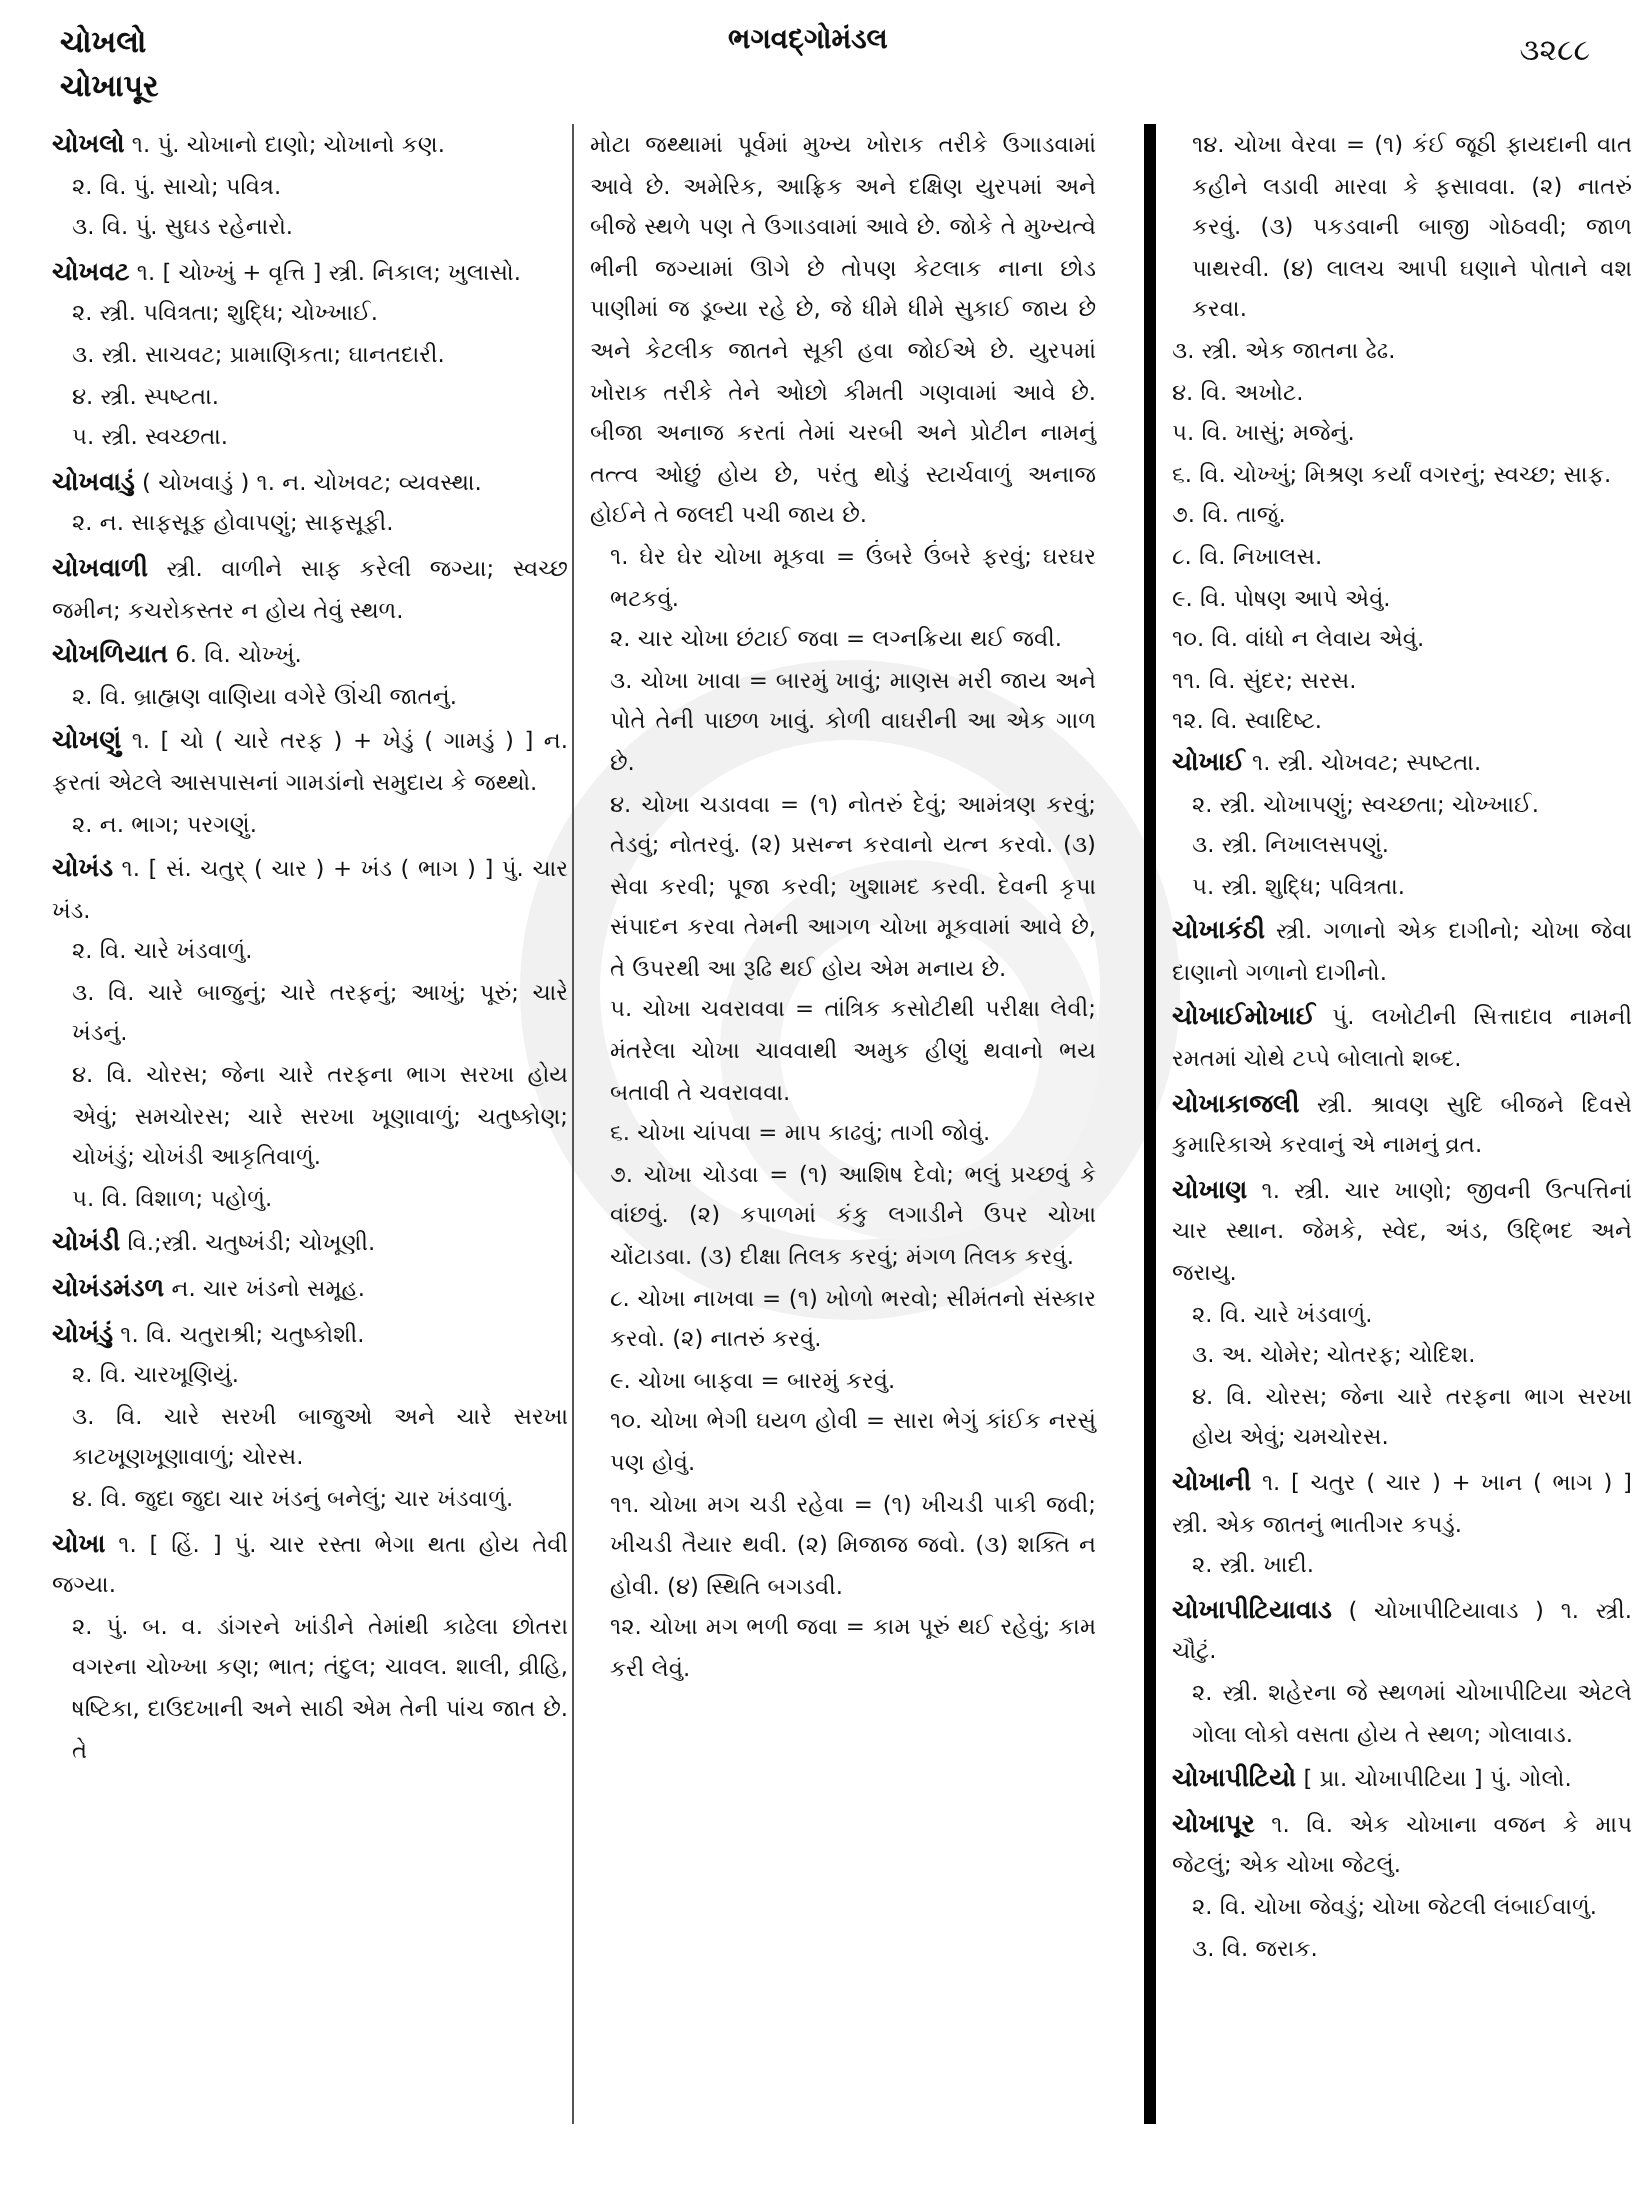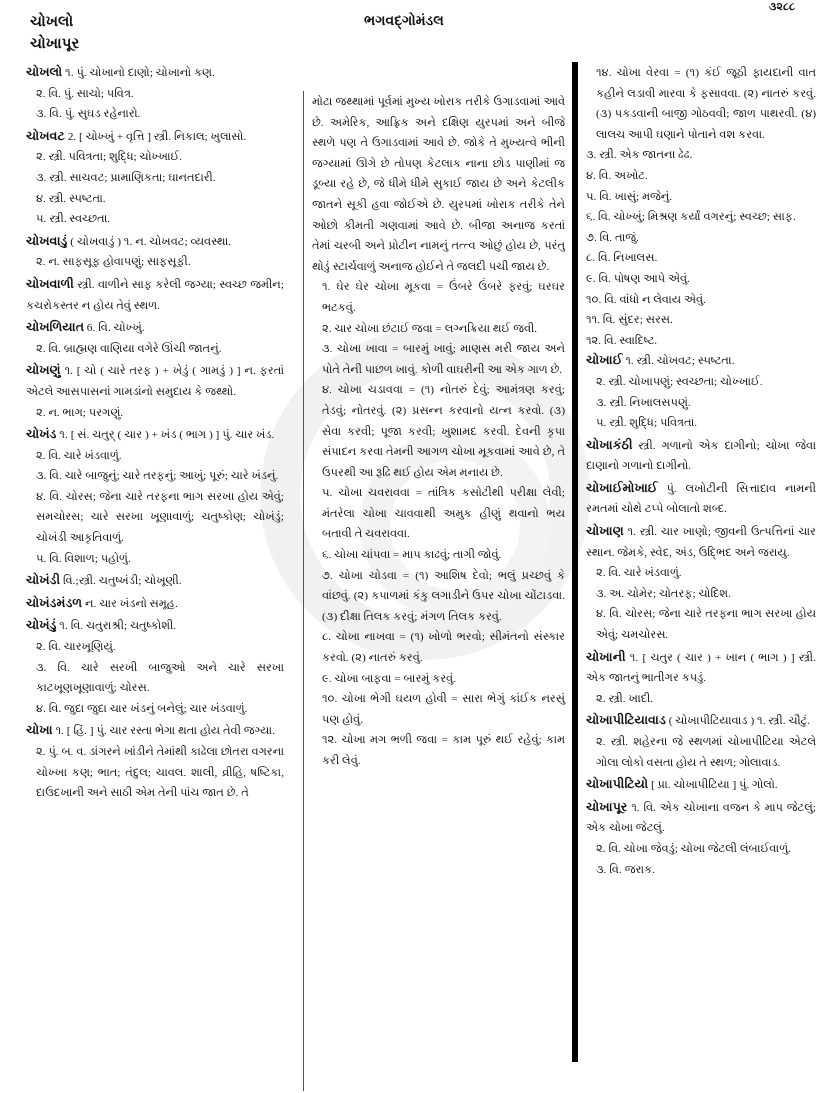--- a/index.html
+++ b/index.html
@@ -17,29 +17,29 @@
     .watermark::after {
       content: ""; position: absolute; left: 60px; top: 60px; width: 130px; height: 130px;
       border-radius: 50%; border: 30px solid #f3f3f3;
     }
     .header {
       position: absolute; left: 0; top: 0; width: 825px; height: 62px; z-index: 1;
     }
     .guide-top { position: absolute; left: 30px; top: 12px; font-size: 15px; font-weight: bold; }
     .guide-bottom { position: absolute; left: 30px; top: 34px; font-size: 15px; font-weight: bold; }
     .running-title { position: absolute; left: 364px; top: 12px; font-size: 14px; font-weight: bold; }
-    .page-number { position: absolute; right: 30px; top: 0; font-size: 11px; font-weight: bold; }
+    .page-number { position: absolute; right: 30px; top: 16px; font-size: 15px; font-weight: normal; }
 
     .columns { position: absolute; top: 62px; left: 26px; width: 790px; height: 1010px; z-index: 1; }
     .col {
       position: absolute; top: 0; height: 1000px; box-sizing: border-box;
-      font-size: 11.4px; line-height: 20.6px; overflow: hidden; font-family: Liberation Serif, serif;
+      font-size: 11.4px; line-height: 20.6px; overflow: hidden;
     }
     .col-left { left: 0; width: 264px; padding-right: 6px; }
-    .col-mid { left: 277px; width: 268px; padding: 0 6px 0 8px; border-left: 1px solid #555; margin-top: 29px; }
+    .col-mid { left: 260px; width: 268px; padding: 0 6px 0 8px; border-left: 1px solid #555; }
     .col-right { left: 546px; width: 244px; padding-left: 8px; border-left: 6px solid #000000; }
     .entry { margin: 0 0 2px 0; }
     .hw { font-weight: bold; font-size: 12.6px; }
     .sense { padding-left: 10px; }
     .para { text-align: justify; }
     .idiom { padding-left: 10px; text-align: justify; }
   </style>
 </head>
 <body>
 
@@ -53,21 +53,21 @@
 </div>
 
 <div class="columns">
   <div class="col col-left" id="col-left">
       <div class="entry">
         <div class="para"><span class="hw">ચોખલો</span> <span>૧. પું. ચોખાનો દાણો; ચોખાનો કણ.</span></div>
         <div class="sense para">૨. વિ. પું. સાચો; પવિત્ર.</div>
         <div class="sense para">૩. વિ. પું. સુઘડ રહેનારો.</div>
       </div>
       <div class="entry">
-        <div class="para"><span class="hw">ચોખવટ</span> <span>2. [ ચોખ્ખું + વૃત્તિ ] સ્ત્રી. નિકાલ; ખુલાસો.</span></div>
+        <div class="para"><span class="hw">ચોખવટ</span> <span>૧. [ ચોખ્ખું + વૃત્તિ ] સ્ત્રી. નિકાલ; ખુલાસો.</span></div>
         <div class="sense para">૨. સ્ત્રી. પવિત્રતા; શુદ્ધિ; ચોખ્ખાઈ.</div>
         <div class="sense para">૩. સ્ત્રી. સાચવટ; પ્રામાણિકતા; ઘાનતદારી.</div>
         <div class="sense para">૪. સ્ત્રી. સ્પષ્ટતા.</div>
         <div class="sense para">૫. સ્ત્રી. સ્વચ્છતા.</div>
       </div>
       <div class="entry">
         <div class="para"><span class="hw">ચોખવાડું</span> <span>( ચોખવાડું ) ૧. ન. ચોખવટ; વ્યવસ્થા.</span></div>
         <div class="sense para">૨. ન. સાફસૂફ હોવાપણું; સાફસૂફી.</div>
       </div>
       <div class="entry">
@@ -111,20 +111,21 @@
         <div class="idiom">૧. ઘેર ઘેર ચોખા મૂકવા = ઉંબરે ઉંબરે ફરવું; ઘરઘર ભટકવું.</div>
         <div class="idiom">૨. ચાર ચોખા છંટાઈ જવા = લગ્નક્રિયા થઈ જવી.</div>
         <div class="idiom">૩. ચોખા ખાવા = બારમું ખાવું; માણસ મરી જાય અને પોતે તેની પાછળ ખાવું. કોળી વાઘરીની આ એક ગાળ છે.</div>
         <div class="idiom">૪. ચોખા ચડાવવા = (૧) નોતરું દેવું; આમંત્રણ કરવું; તેડવું; નોતરવું. (૨) પ્રસન્ન કરવાનો યત્ન કરવો. (૩) સેવા કરવી; પૂજા કરવી; ખુશામદ કરવી. દેવની કૃપા સંપાદન કરવા તેમની આગળ ચોખા મૂકવામાં આવે છે, તે ઉપરથી આ રૂઢિ થઈ હોય એમ મનાય છે.</div>
         <div class="idiom">૫. ચોખા ચવરાવવા = તાંત્રિક કસોટીથી પરીક્ષા લેવી; મંતરેલા ચોખા ચાવવાથી અમુક હીણું થવાનો ભય બતાવી તે ચવરાવવા.</div>
         <div class="idiom">૬. ચોખા ચાંપવા = માપ કાઢવું; તાગી જોવું.</div>
         <div class="idiom">૭. ચોખા ચોડવા = (૧) આશિષ દેવો; ભલું પ્રચ્છવું કે વાંછવું. (૨) કપાળમાં કંકુ લગાડીને ઉપર ચોખા ચોંટાડવા. (૩) દીક્ષા તિલક કરવું; મંગળ તિલક કરવું.</div>
         <div class="idiom">૮. ચોખા નાખવા = (૧) ખોળો ભરવો; સીમંતનો સંસ્કાર કરવો. (૨) નાતરું કરવું.</div>
         <div class="idiom">૯. ચોખા બાફવા = બારમું કરવું.</div>
         <div class="idiom">૧૦. ચોખા ભેગી ઘયળ હોવી = સારા ભેગું કાંઈક નરસું પણ હોવું.</div>
+        <div class="idiom">૧૧. ચોખા મગ ચડી રહેવા = (૧) ખીચડી પાકી જવી; ખીચડી તૈયાર થવી. (૨) મિજાજ જવો. (૩) શક્તિ ન હોવી. (૪) સ્થિતિ બગડવી.</div>
         <div class="idiom">૧૨. ચોખા મગ ભળી જવા = કામ પૂરું થઈ રહેવું; કામ કરી લેવું.</div>
       </div>
   </div>
   <div class="col col-right">
     <div class="idiom">૧૪. ચોખા વેરવા = (૧) કંઈ જૂઠી ફાયદાની વાત કહીને લડાવી મારવા કે ફસાવવા. (૨) નાતરું કરવું. (૩) પકડવાની બાજી ગોઠવવી; જાળ પાથરવી. (૪) લાલચ આપી ઘણાને પોતાને વશ કરવા.</div>
     <div id="right-senses">
         <div class="para">૩. સ્ત્રી. એક જાતના ઢેઢ.</div>
         <div class="para">૪. વિ. અખોટ.</div>
         <div class="para">૫. વિ. ખાસું; મજેનું.</div>
         <div class="para">૬. વિ. ચોખ્ખું; મિશ્રણ કર્યાં વગરનું; સ્વચ્છ; સાફ.</div>
@@ -142,20 +143,23 @@
           <div class="sense para">૩. સ્ત્રી. નિખાલસપણું.</div>
           <div class="sense para">૫. સ્ત્રી. શુદ્ધિ; પવિત્રતા.</div>
         </div>
         <div class="entry">
           <div class="para"><span class="hw">ચોખાકંઠી</span> <span>સ્ત્રી. ગળાનો એક દાગીનો; ચોખા જેવા દાણાનો ગળાનો દાગીનો.</span></div>
         </div>
         <div class="entry">
           <div class="para"><span class="hw">ચોખાઈમોખાઈ</span> <span>પું. લખોટીની સિત્તાદાવ નામની રમતમાં ચોથે ટપ્પે બોલાતો શબ્દ.</span></div>
         </div>
         <div class="entry">
+          <div class="para"><span class="hw">ચોખાકાજલી</span> <span>સ્ત્રી. શ્રાવણ સુદિ બીજને દિવસે કુમારિકાએ કરવાનું એ નામનું વ્રત.</span></div>
+        </div>
+        <div class="entry">
           <div class="para"><span class="hw">ચોખાણ</span> <span>૧. સ્ત્રી. ચાર ખાણો; જીવની ઉત્પત્તિનાં ચાર સ્થાન. જેમકે, સ્વેદ, અંડ, ઉદ્ભિદ અને જરાયુ.</span></div>
           <div class="sense para">૨. વિ. ચારે ખંડવાળું.</div>
           <div class="sense para">૩. અ. ચોમેર; ચોતરફ; ચોદિશ.</div>
           <div class="sense para">૪. વિ. ચોરસ; જેના ચારે તરફના ભાગ સરખા હોય એવું; ચમચોરસ.</div>
         </div>
         <div class="entry">
           <div class="para"><span class="hw">ચોખાની</span> <span>૧. [ ચતુર ( ચાર ) + ખાન ( ભાગ ) ] સ્ત્રી. એક જાતનું ભાતીગર કપડું.</span></div>
           <div class="sense para">૨. સ્ત્રી. ખાદી.</div>
         </div>
         <div class="entry">

